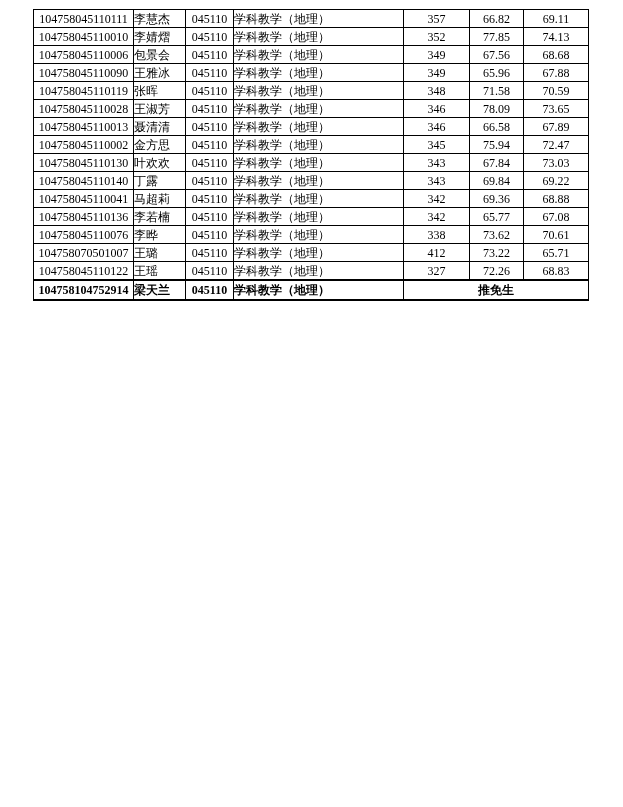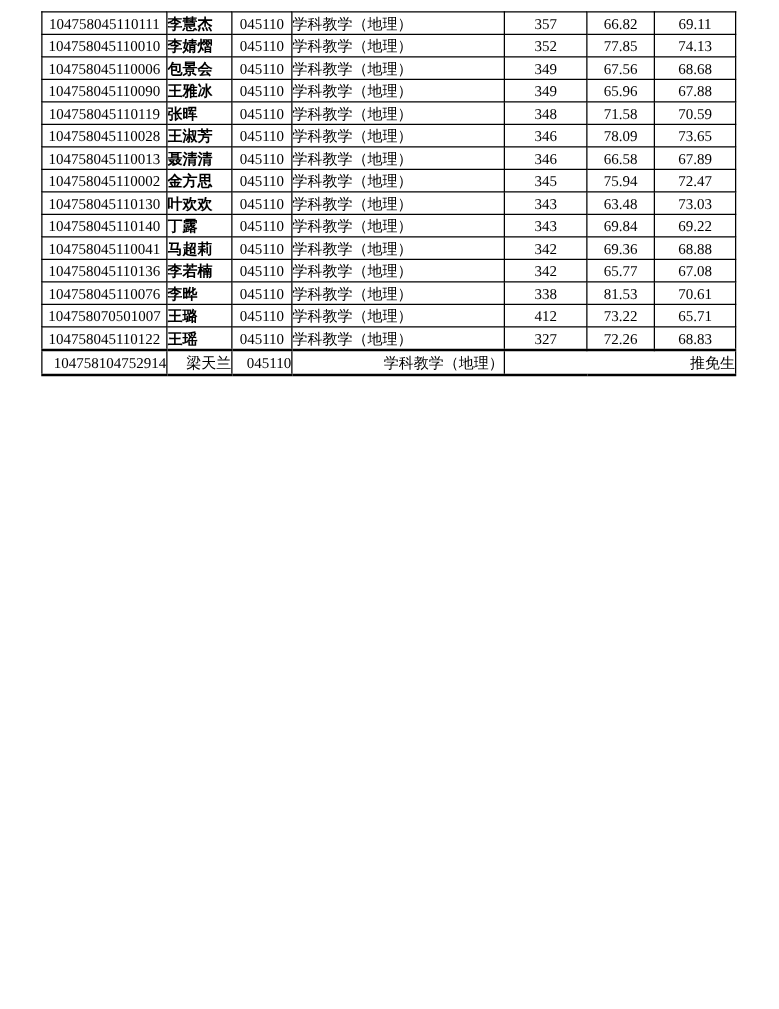--- a/index.html
+++ b/index.html
@@ -30,31 +30,30 @@
     height: 17px;
     padding: 0;
     font-size: 12px;
     line-height: 14px;
     color: #000000;
     white-space: nowrap;
     overflow: hidden;
     vertical-align: middle;
   }
   td.c-id   { text-align: center; }
-  td.c-name { text-align: left; padding-left: 4px; font-weight: bold; }
+  td.c-name { text-align: left; padding-left: 4px; }
   td.c-code { text-align: center; }
   td.c-subj { text-align: left; padding-left: 6px; }
   td.c-num  { text-align: center; }
   td.c-note { text-align: center; }
   tr.special-row td {
-    font-weight: normal;
+    font-weight: bold;
     border-top: 2px solid #000000;
     border-bottom: 2px solid #000000;
     height: 18px;
-    text-align: right;
   }
 </style>
 </head>
 <body>
 
 <div class="page">
   <table class="doc-table">
     <colgroup>
         <col style="width: 100px;">
         <col style="width: 52px;">
@@ -136,21 +135,21 @@
           <td class="c-num">345</td>
           <td class="c-num">75.94</td>
           <td class="c-num">72.47</td>
         </tr>
         <tr>
           <td class="c-id">104758045110130</td>
           <td class="c-name">叶欢欢</td>
           <td class="c-code">045110</td>
           <td class="c-subj">学科教学（地理）</td>
           <td class="c-num">343</td>
-          <td class="c-num">63.48</td>
+          <td class="c-num">67.84</td>
           <td class="c-num">73.03</td>
         </tr>
         <tr>
           <td class="c-id">104758045110140</td>
           <td class="c-name">丁露</td>
           <td class="c-code">045110</td>
           <td class="c-subj">学科教学（地理）</td>
           <td class="c-num">343</td>
           <td class="c-num">69.84</td>
           <td class="c-num">69.22</td>
@@ -172,21 +171,21 @@
           <td class="c-num">342</td>
           <td class="c-num">65.77</td>
           <td class="c-num">67.08</td>
         </tr>
         <tr>
           <td class="c-id">104758045110076</td>
           <td class="c-name">李晔</td>
           <td class="c-code">045110</td>
           <td class="c-subj">学科教学（地理）</td>
           <td class="c-num">338</td>
-          <td class="c-num">81.53</td>
+          <td class="c-num">73.62</td>
           <td class="c-num">70.61</td>
         </tr>
         <tr>
           <td class="c-id">104758070501007</td>
           <td class="c-name">王璐</td>
           <td class="c-code">045110</td>
           <td class="c-subj">学科教学（地理）</td>
           <td class="c-num">412</td>
           <td class="c-num">73.22</td>
           <td class="c-num">65.71</td>

